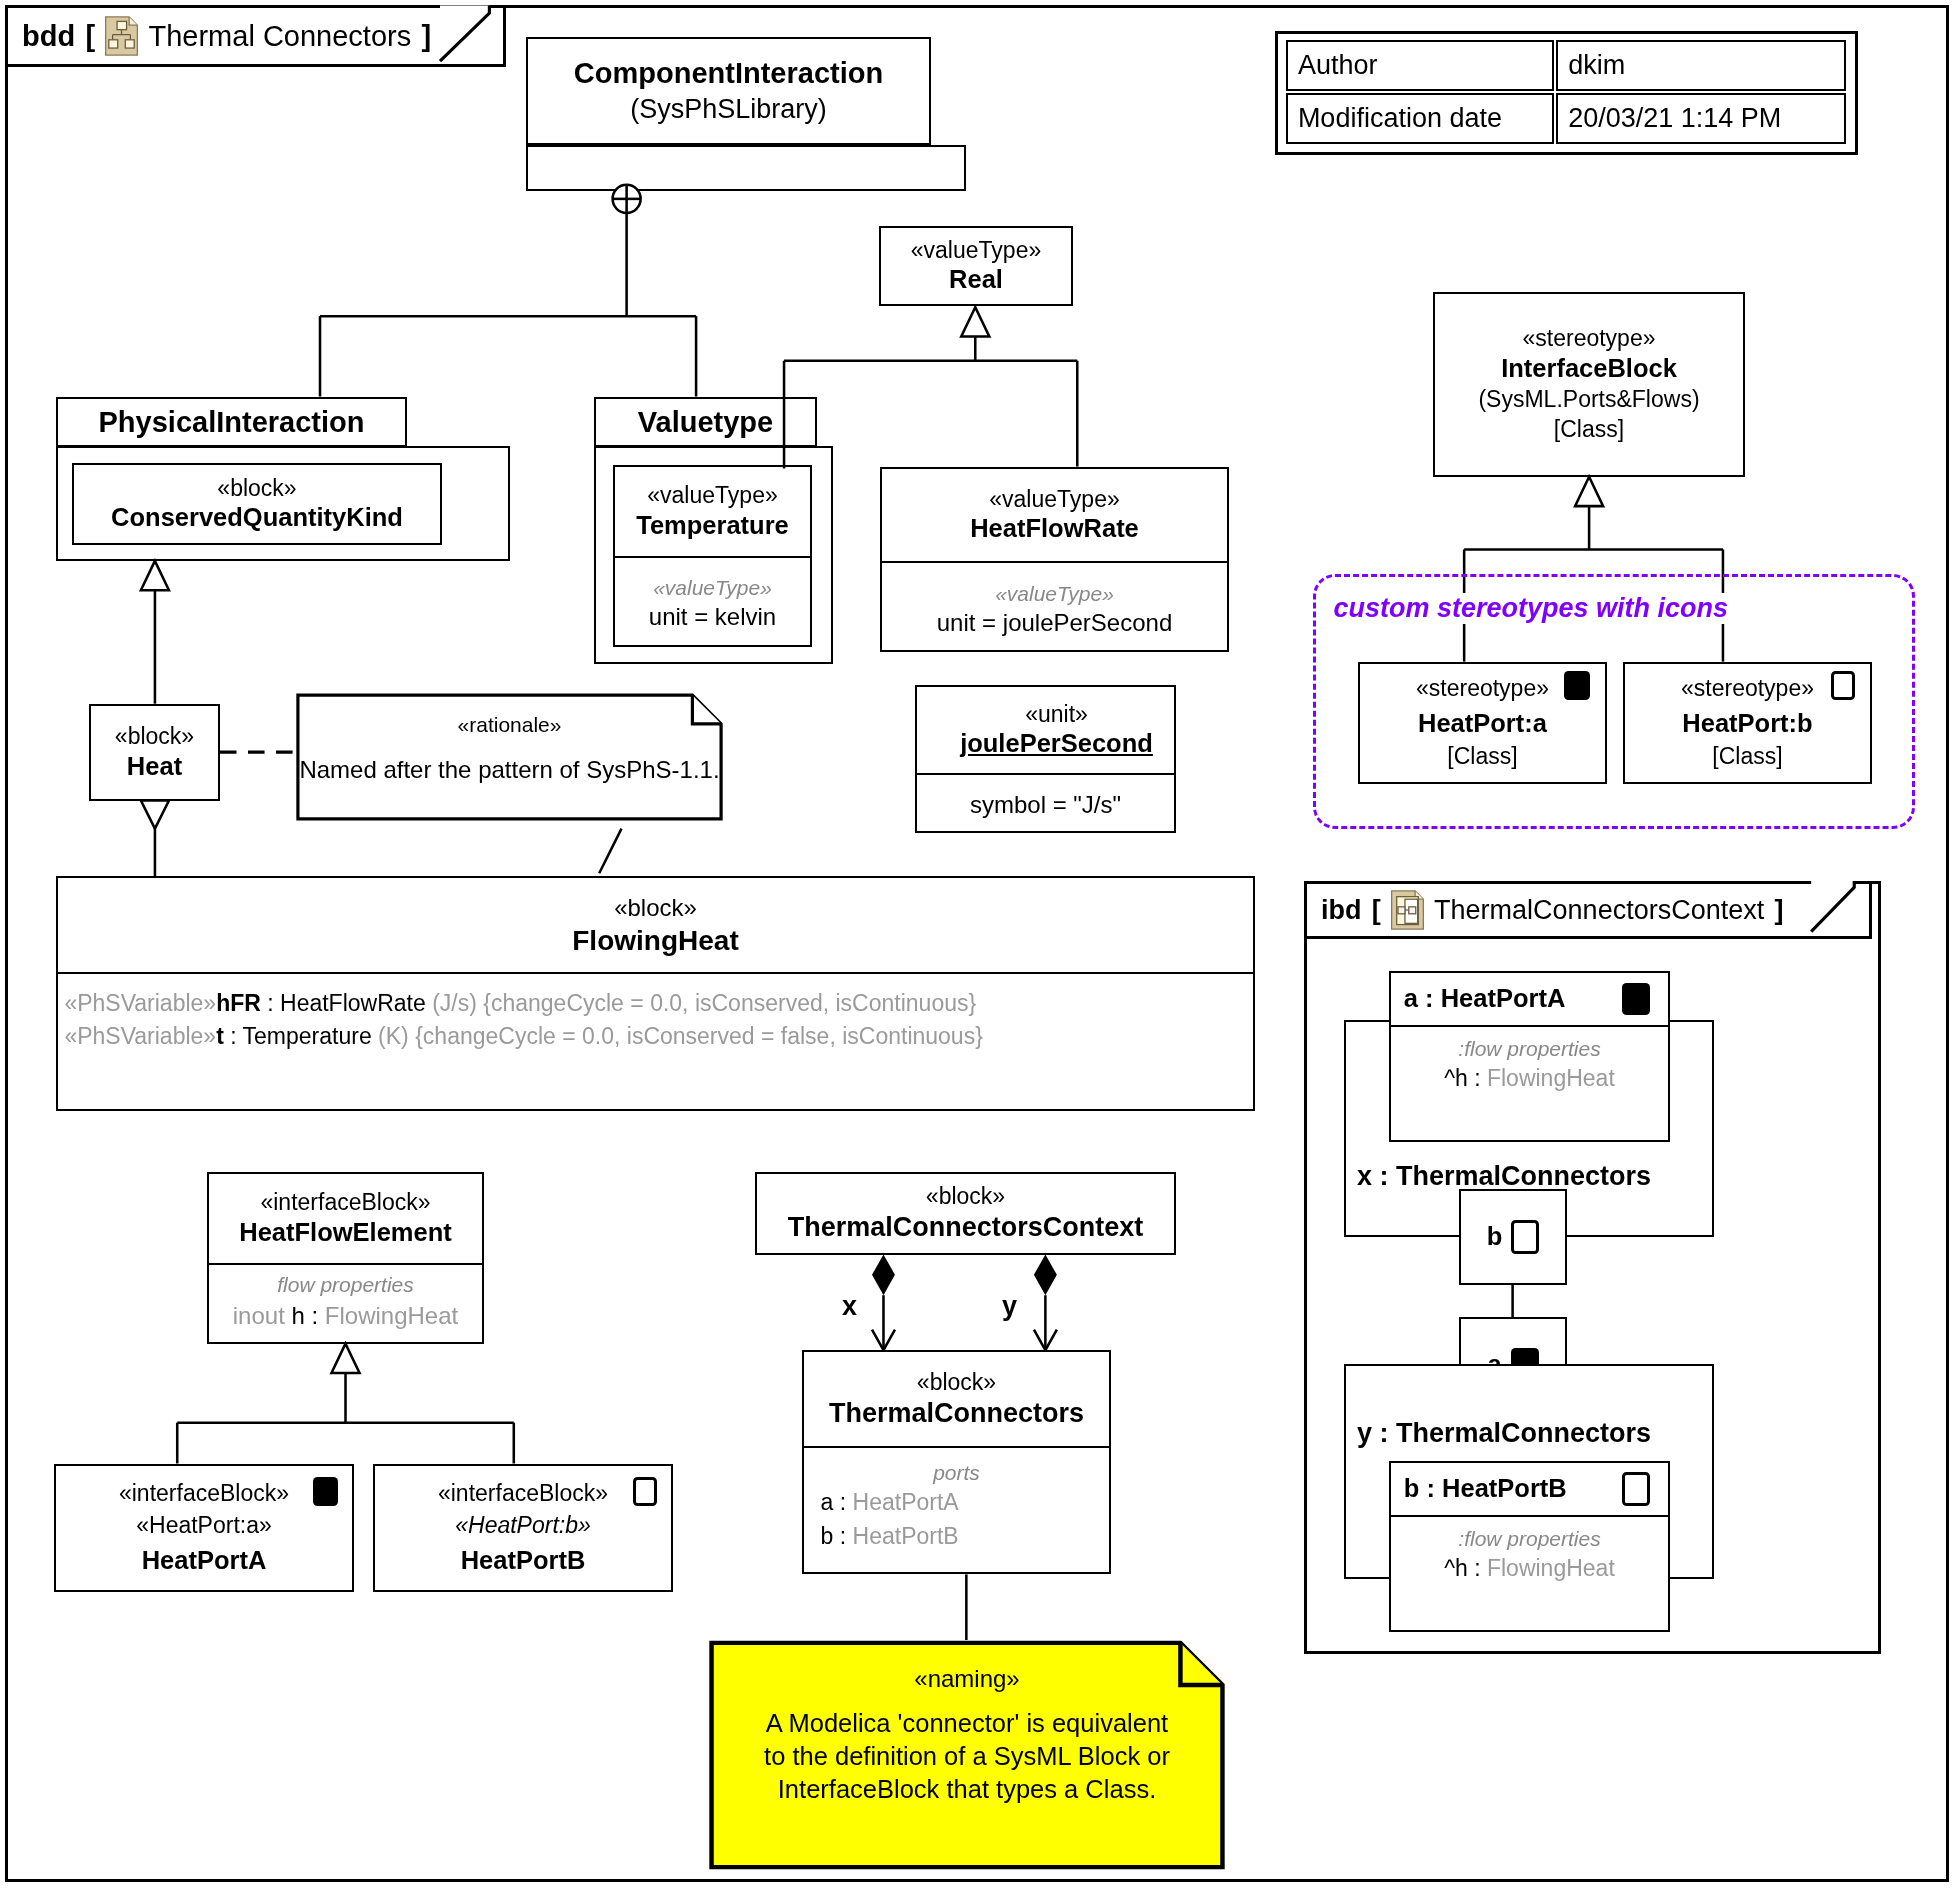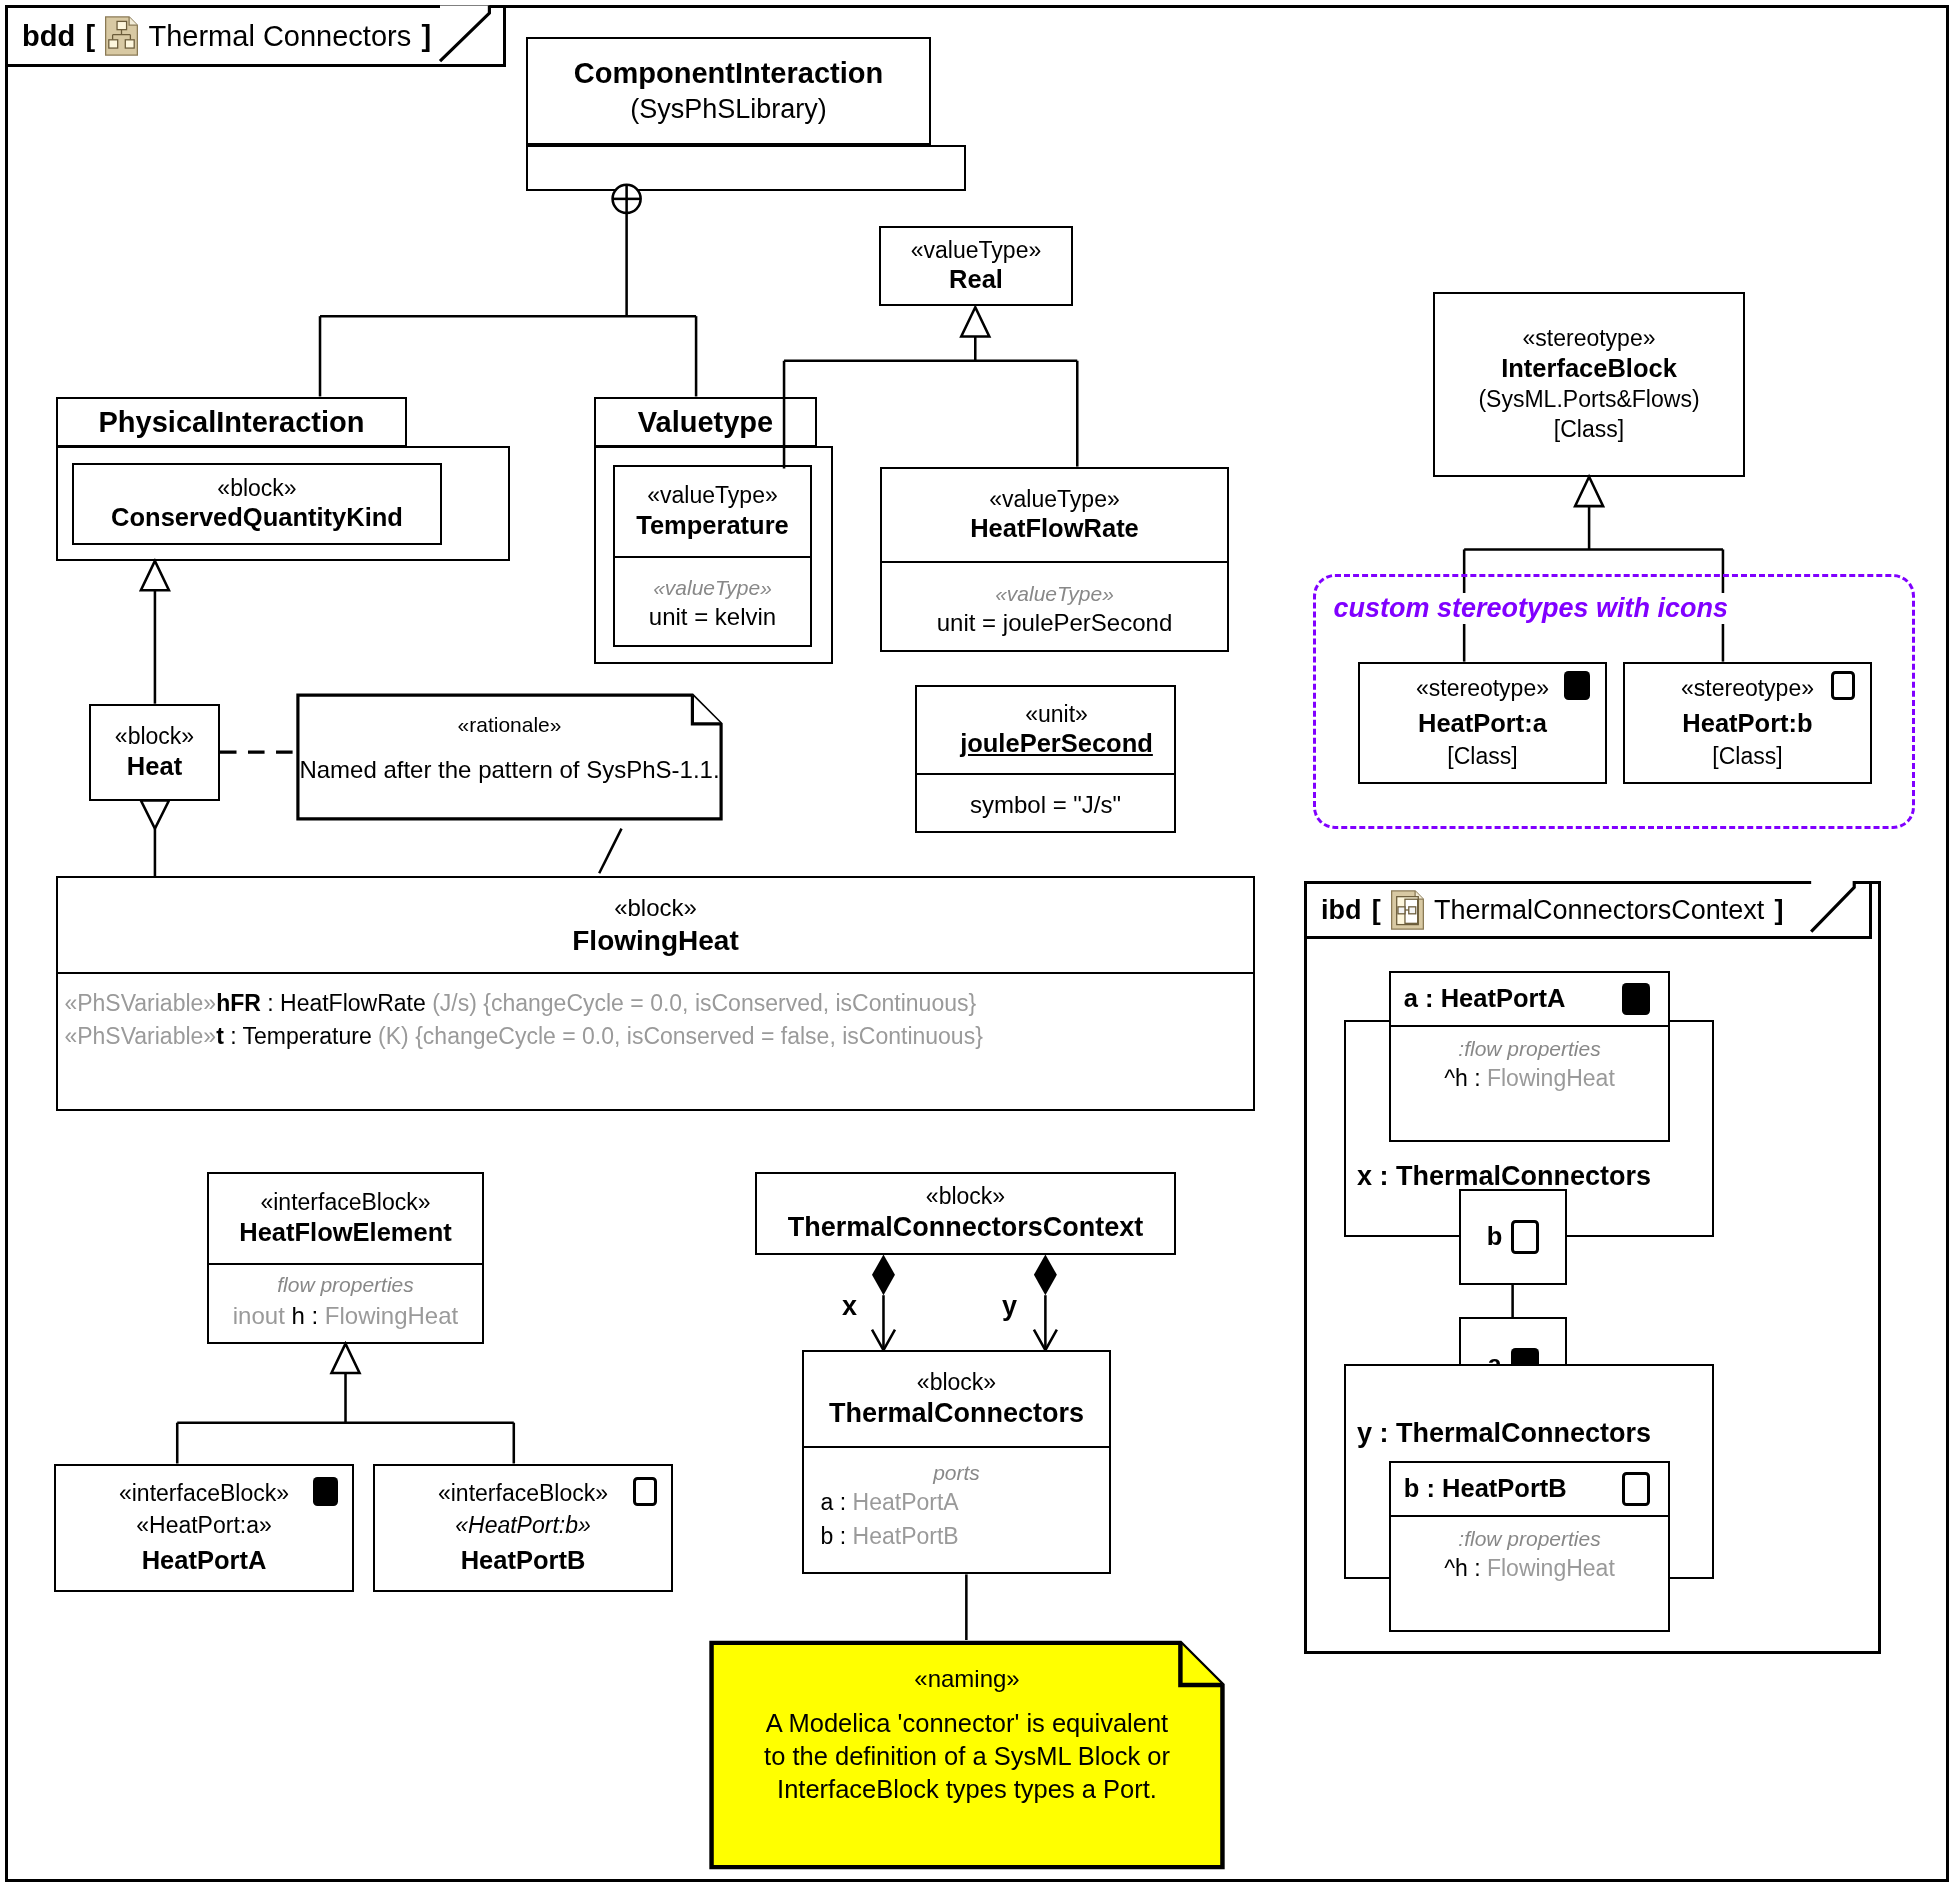--- a/index.html
+++ b/index.html
@@ -52,20 +52,26 @@
     </span>
     <span class="ttl">Thermal Connectors</span>
     <span class="brk">]</span>
   </div>
 
   <svg style="left:440px;top:5.1px;" width="57" height="61" viewBox="0 0 90 95">
     <polygon points="0,0 78,0 78,12 0,88" fill="#fff" stroke="none"></polygon>
     <polyline points="78,0 78,12 0,88" fill="none" stroke="#000" stroke-width="5"></polyline>
   </svg>
 
+  <div class="tbl" style="left:1275px;top:31px;width:577px;height:118px;">
+    <div class="cell" style="left:7.7px;top:6.4px;width:268px;height:51px;">Author</div>
+    <div class="cell" style="left:278px;top:6.4px;width:290px;height:51px;">dkim</div>
+    <div class="cell" style="left:7.7px;top:59px;width:268px;height:51px;">Modification date</div>
+    <div class="cell" style="left:278px;top:59px;width:290px;height:51px;">20/03/21 1:14 PM</div>
+  </div>
 
   <div class="box cmp" style="left:526px;top:37px;width:405px;height:108px;">
     <div class="nm" style="font-size:29px;">ComponentInteraction</div>
     <div class="plain" style="font-size:27px;">(SysPhSLibrary)</div>
   </div>
   <div class="box" style="left:526px;top:145px;width:440px;height:46px;"></div>
 
   <svg style="left:0;top:0;" width="1955" height="1888" viewBox="0 0 3067 2962">
     <circle cx="983" cy="312" r="22" fill="#fff" stroke="#000" stroke-width="4"></circle>
     <line x1="983" y1="290" x2="983" y2="334" stroke="#000" stroke-width="4"></line>
@@ -262,21 +268,21 @@
 
   <div class="note" style="left:709px;top:1640px;width:458px;height:230px;">
     <svg style="left:0;top:0;" width="516" height="230" viewBox="0 0 810 360">
       <path d="M4,4 H740 L806,70 V356 H4 Z" fill="#ffff00" stroke="#000" stroke-width="7"></path>
       <path d="M740,4 V70 H806" fill="#ffff00" stroke="#000" stroke-width="7"></path>
     </svg>
     <div class="abs" style="left:0;top:23px;width:516px;text-align:center;">
       <div class="plain" style="font-size:24px;">«naming»</div>
       <div class="plain" style="margin-top:12.8px;font-size:25.5px;">A Modelica 'connector' is equivalent</div>
       <div class="plain" style="font-size:25.5px;">to the definition of a SysML Block or</div>
-      <div class="plain" style="font-size:25.5px;">InterfaceBlock types types a Port.</div>
+      <div class="plain" style="font-size:25.5px;">InterfaceBlock that types a Class.</div>
     </div>
   </div>
 
   <div class="box cmp" style="left:1433px;top:292px;width:312px;height:185px;">
     <div class="ster">«stereotype»</div>
     <div class="nm">InterfaceBlock</div>
     <div class="plain" style="font-size:23px;">(SysML.Ports&amp;Flows)</div>
     <div class="plain" style="font-size:23px;">[Class]</div>
   </div>
 

